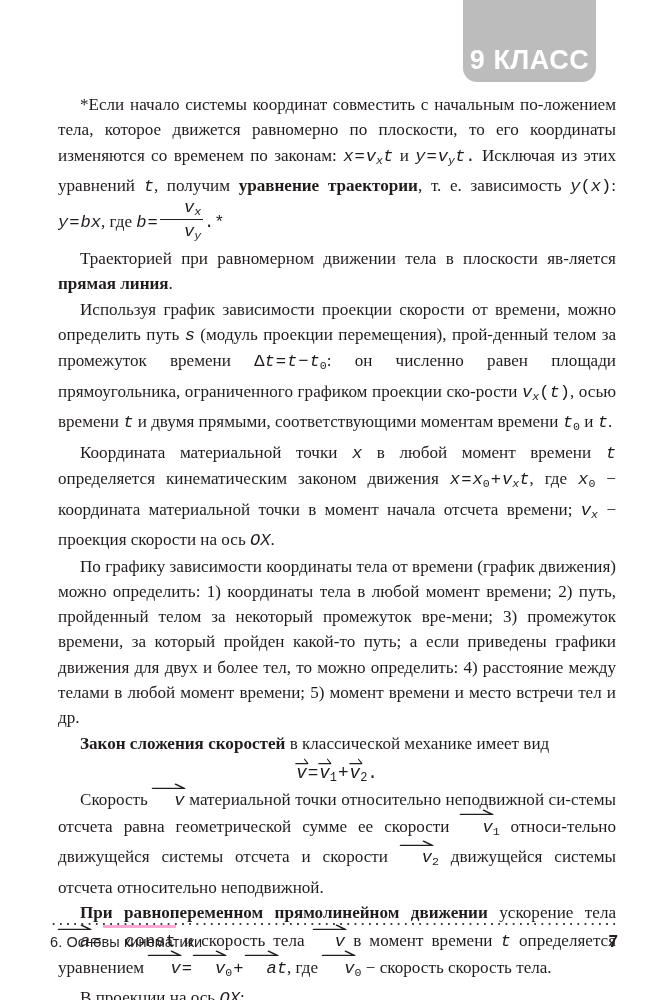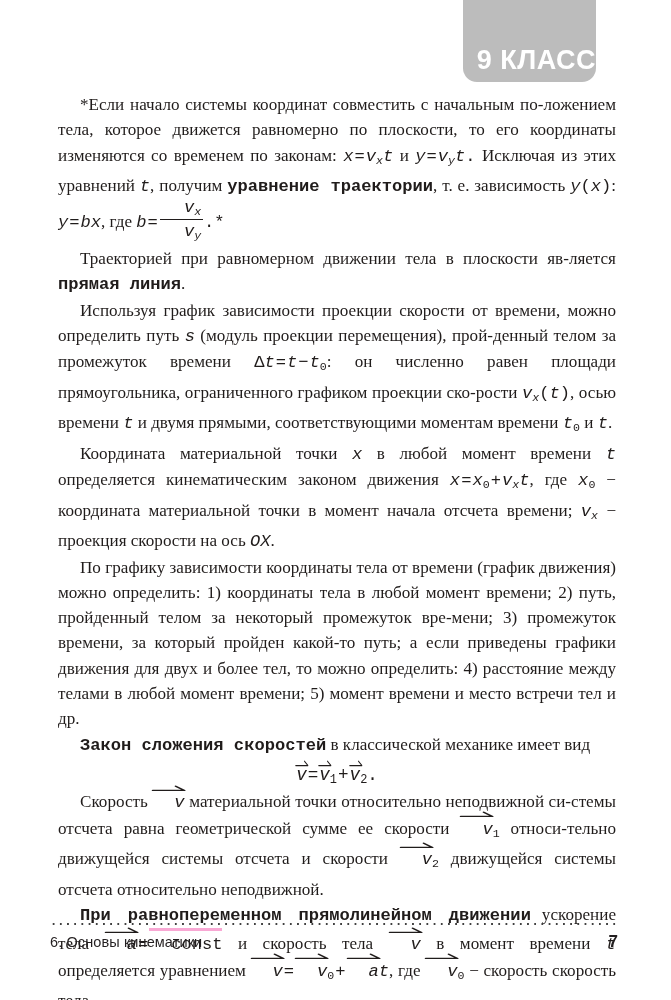--- a/index.html
+++ b/index.html
@@ -25,21 +25,21 @@
     height: 104px;
     background: #bcbcbc;
     border-radius: 14px;
     box-sizing: border-box;
   }
   .grade-badge-label {
     position: absolute;
     left: 0;
     right: 0;
     bottom: 8px;
-    text-align: right;
+    text-align: center;
     color: #ffffff;
     font-family: "Liberation Sans", "DejaVu Sans", sans-serif;
     font-size: 27px;
     font-weight: 600;
     letter-spacing: 0.5px;
     line-height: 1;
   }
 
   
   .page-body {
@@ -49,21 +49,21 @@
     width: 558px;
   }
   p.para {
     margin: 0;
     font-size: 17.1px;
     line-height: 25.3px;
     text-align: justify;
     text-indent: 22px;
     hyphens: manual;
   }
-  b { font-weight: bold; font-family: Liberation Mono, monospace; }
+  b { font-weight: bold; }
 
   
   .m {
     font-family: Liberation Mono, monospace;
     font-style: italic;
     white-space: nowrap;
   }
   .m .op { font-style: normal; padding: 0 1px; }
   .m .rm { font-style: normal; }
   sub {

